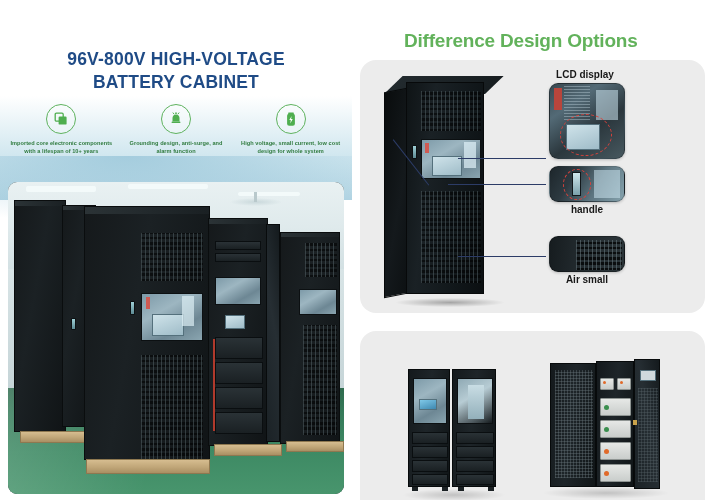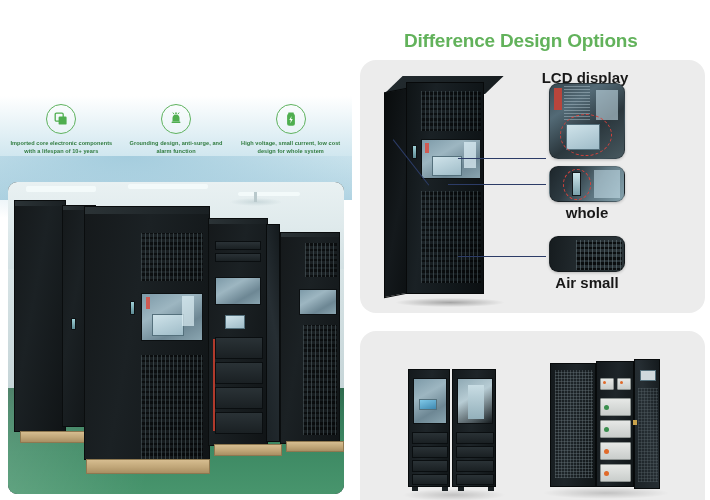--- a/index.html
+++ b/index.html
@@ -189,21 +189,21 @@
   
   .callout {
     position: absolute;
     border-radius: 9px;
     overflow: hidden;
     border: 1px solid rgba(0,0,0,.25);
     box-shadow: 0 1px 3px rgba(0,0,0,.22);
   }
   .callout-label {
     position: absolute;
-    font-size: 15px; font-weight: bold; color: #181818;
+    font-size: 10px; font-weight: bold; color: #181818;
     text-align: center;
   }
   .dash-ellipse {
     position: absolute;
     border: 1.4px dashed #d9423c;
     border-radius: 50%;
   }
   .lead-line { position: absolute; background: #2c3c67; height: 1.4px; }
   .lead-diag { position: absolute; background: #2c3c67; height: 1.4px; transform-origin: left center; }
 
@@ -245,20 +245,24 @@
 </style>
 </head>
 <body>
 
 <div id="page">
 
   <div id="left-col">
 
     <div class="teal-band"></div>
 
+    <div class="title-block">
+      <div class="title-line">96V-800V HIGH-VOLTAGE</div>
+      <div class="title-line">BATTERY CABINET</div>
+    </div>
 
     <div class="features">
 
       <div class="feat">
         <div class="feat-ring">
           <svg width="16" height="16" viewBox="0 0 16 16" aria-hidden="true">
             <rect x="2.2" y="2.2" width="8" height="8" rx="1.2" fill="none" stroke="#4fae4f" stroke-width="1.3"></rect>
             <rect x="5.6" y="5.6" width="8" height="8" rx="1.2" fill="#4fae4f"></rect>
           </svg>
         </div>
@@ -387,21 +391,21 @@
         <div class="dash-ellipse" style="left:10px; top:30px; width:52px; height:42px;"></div>
       </div>
 
       <div class="callout" style="left:189px; top:106px; width:76px; height:36px;
                   background: linear-gradient(120deg,#1d262b 0%, #2d3a41 30%, #5c747f 62%, #86a3ae 100%);">
         <div style="position:absolute;left:22px;top:5px;width:9px;height:24px;
                     background:linear-gradient(180deg,#cfe7ec,#7ba0ab);border:1px solid #12181b;"></div>
         <div style="position:absolute;left:44px;top:3px;width:26px;height:28px;background:rgba(200,226,236,.55);"></div>
         <div class="dash-ellipse" style="left:13px; top:2px; width:28px; height:31px;"></div>
       </div>
-      <div class="callout-label" style="left:172px; top:144px; width:110px;">whole</div>
+      <div class="callout-label" style="left:172px; top:144px; width:110px;">handle</div>
 
       <div class="callout" style="left:189px; top:176px; width:76px; height:36px;
                   background: linear-gradient(95deg,#161c1f 0%, #222a2e 40%, #2b3539 100%);">
         <div class="vent-grid" style="left:26px; top:3px; width:46px; height:30px; opacity:.85;"></div>
       </div>
       <div class="callout-label" style="left:172px; top:214px; width:110px;">Air small</div>
     </div>
 
     <div class="panel" id="panel-bottom">
 

